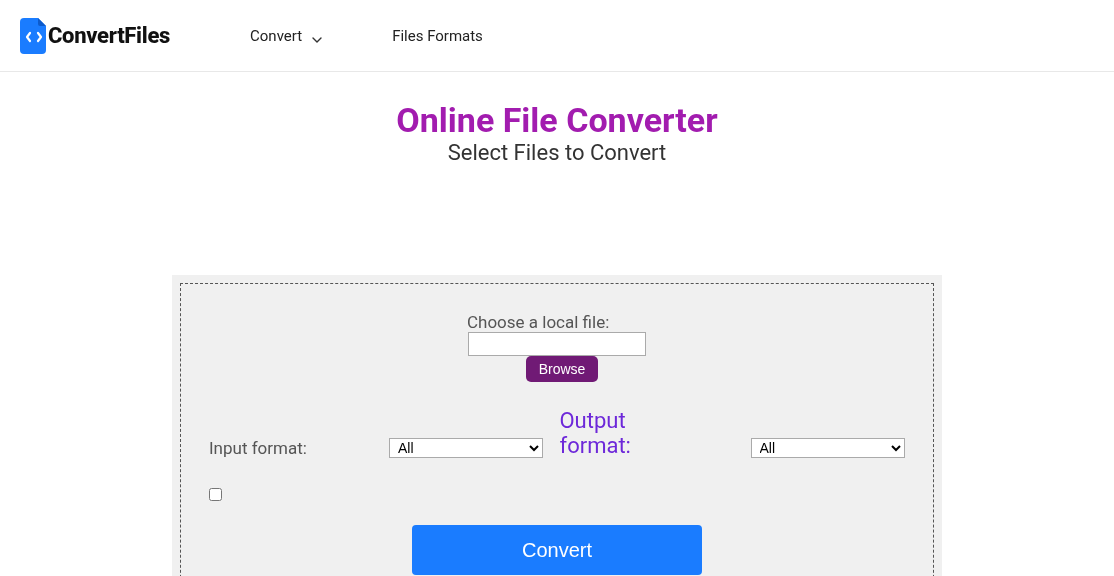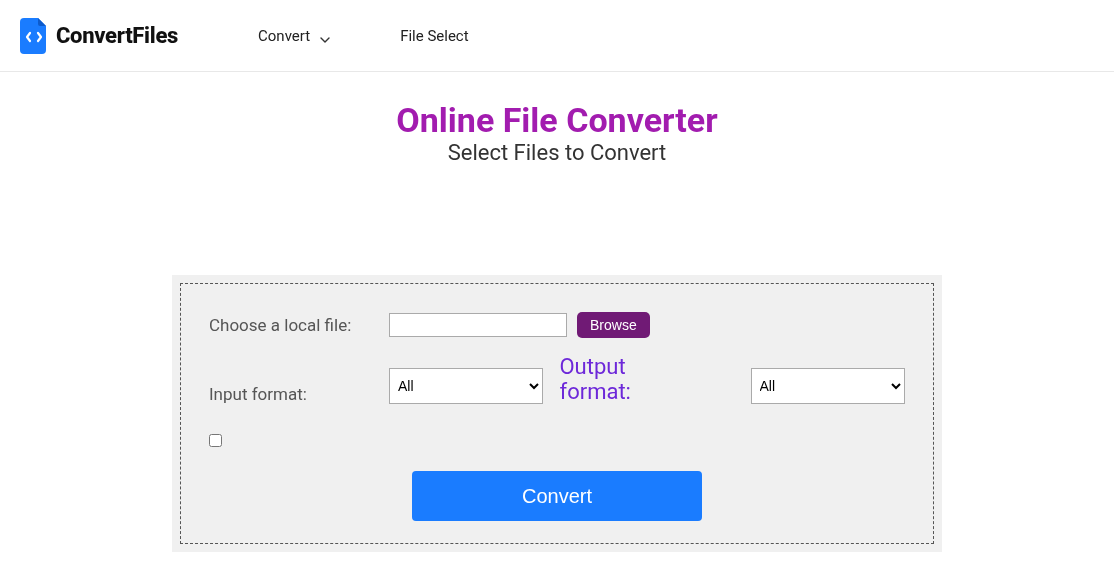--- a/index.html
+++ b/index.html
@@ -17,21 +17,21 @@
     .header {
       display: flex;
       align-items: center;
       height: 72px;
       padding: 0 20px;
       border-bottom: 1px solid #e8e8e8;
     }
     .logo-wrap {
       display: flex;
       align-items: center;
-      gap: 8px;
+      gap: 0;
       margin-right: 80px;
     }
     .logo-icon {
       width: 28px;
       height: 36px;
       position: relative;
     }
     .logo-text {
       font-size: 22px;
       font-weight: 800;
@@ -77,21 +77,22 @@
       padding: 8px;
     }
     .form-inner {
       border: 1px dashed #555;
       padding: 28px 28px 22px 28px;
       text-align: left;
     }
     .row {
       display: flex;
       align-items: center;
-      margin-bottom: 16px;
+      margin-bottom: 26px;
+      flex-direction: column;
     }
     .row-formats {
       display: flex;
       align-items: flex-end;
       margin-bottom: 30px;
     }
     .label {
       font-size: 17px;
       color: #555;
       width: 180px;
@@ -110,21 +111,21 @@
       color: #fff;
       border: none;
       border-radius: 5px;
       padding: 5px 13px;
       font-size: 14px;
       margin-left: 10px;
       cursor: pointer;
     }
     .select {
       width: 178px;
-      height: 36px;
+      height: 20px;
       border: 1px solid #aaa;
       background: #fff;
       font-size: 14px;
       padding: 0 4px;
     }
     .label-output {
       font-size: 22px;
       color: #6d28d9;
       margin-left: 16px;
       margin-right: 68px;
@@ -177,21 +178,21 @@
   <div class="nav">
     <div class="nav-item">
       <span>Convert</span>
       <span class="chevron">
         <svg viewBox="0 0 10 10" width="10" height="10">
           <path d="M1 3 L5 7 L9 3" stroke="#333" stroke-width="1.4" fill="none" stroke-linecap="round" stroke-linejoin="round"></path>
         </svg>
       </span>
     </div>
     <div class="nav-item">
-      <span>File Select</span>
+      <span>Files Formats</span>
     </div>
   </div>
 </div>
 
 <div class="main">
   <h1 class="title">Online File Converter</h1>
   <div class="subtitle">Select Files to Convert</div>
 
   <div class="form-container">
     <div class="form-inner">

